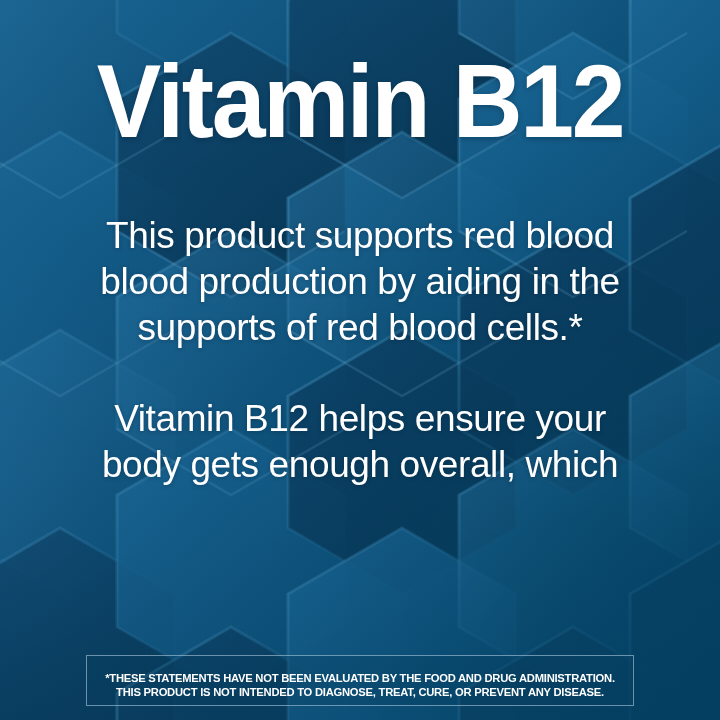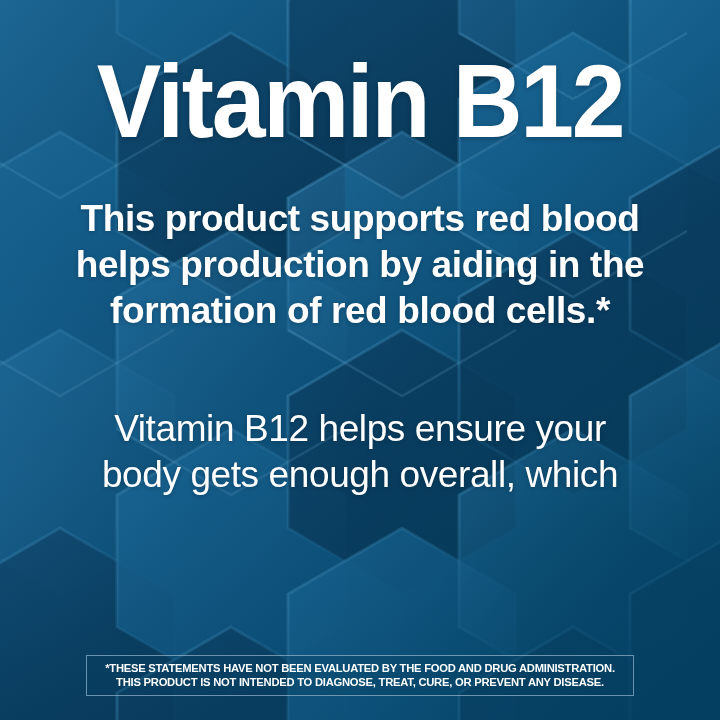--- a/index.html
+++ b/index.html
@@ -75,33 +75,33 @@
     text-align: center;
     color: #ffffff;
     font-family: "Liberation Sans", sans-serif;
     font-weight: 400;
     font-size: 37px;
     line-height: 46px;
     letter-spacing: -0.4px;
     text-shadow: 0 1px 4px rgba(0,22,40,0.28);
   }
 
-  #para-1 { top: 196px; font-weight: bold; }
-  #para-2 { top: 406px; }
+  #para-1 { top: 213px; }
+  #para-2 { top: 396px; }
 
   .para .line { display: block; white-space: nowrap; }
 
   
   #disclaimer-box {
     position: absolute;
     left: 50%;
     transform: translateX(-50%);
     top: 655px;
     width: 548px;
-    padding: 6px 6px 6px 6px;
+    padding: 16px 6px 6px 6px;
     box-sizing: border-box;
     border: 1px solid rgba(168,198,219,0.62);
     background: rgba(5,62,95,0.30);
     text-align: center;
   }
 
   #disclaimer-box .dline {
     display: block;
     color: #ffffff;
     font-family: "Liberation Sans", sans-serif;
@@ -199,22 +199,22 @@
   </svg>
 
   <div id="bg-wash"></div>
 
   <div id="content">
 
     <h1 class="title">Vitamin B12</h1>
 
     <p class="para" id="para-1">
       <span class="line">This product supports red blood</span>
-      <span class="line">helps production by aiding in the</span>
-      <span class="line">formation of red blood cells.*</span>
+      <span class="line">blood production by aiding in the</span>
+      <span class="line">supports of red blood cells.*</span>
     </p>
 
     <p class="para" id="para-2">
       <span class="line">Vitamin B12 helps ensure your</span>
       <span class="line">body gets enough overall, which</span>
     </p>
 
     <div id="disclaimer-box">
       <span class="dline">*THESE STATEMENTS HAVE NOT BEEN EVALUATED BY THE FOOD AND DRUG ADMINISTRATION.</span>
       <span class="dline">THIS PRODUCT IS NOT INTENDED TO DIAGNOSE, TREAT, CURE, OR PREVENT ANY DISEASE.</span>

